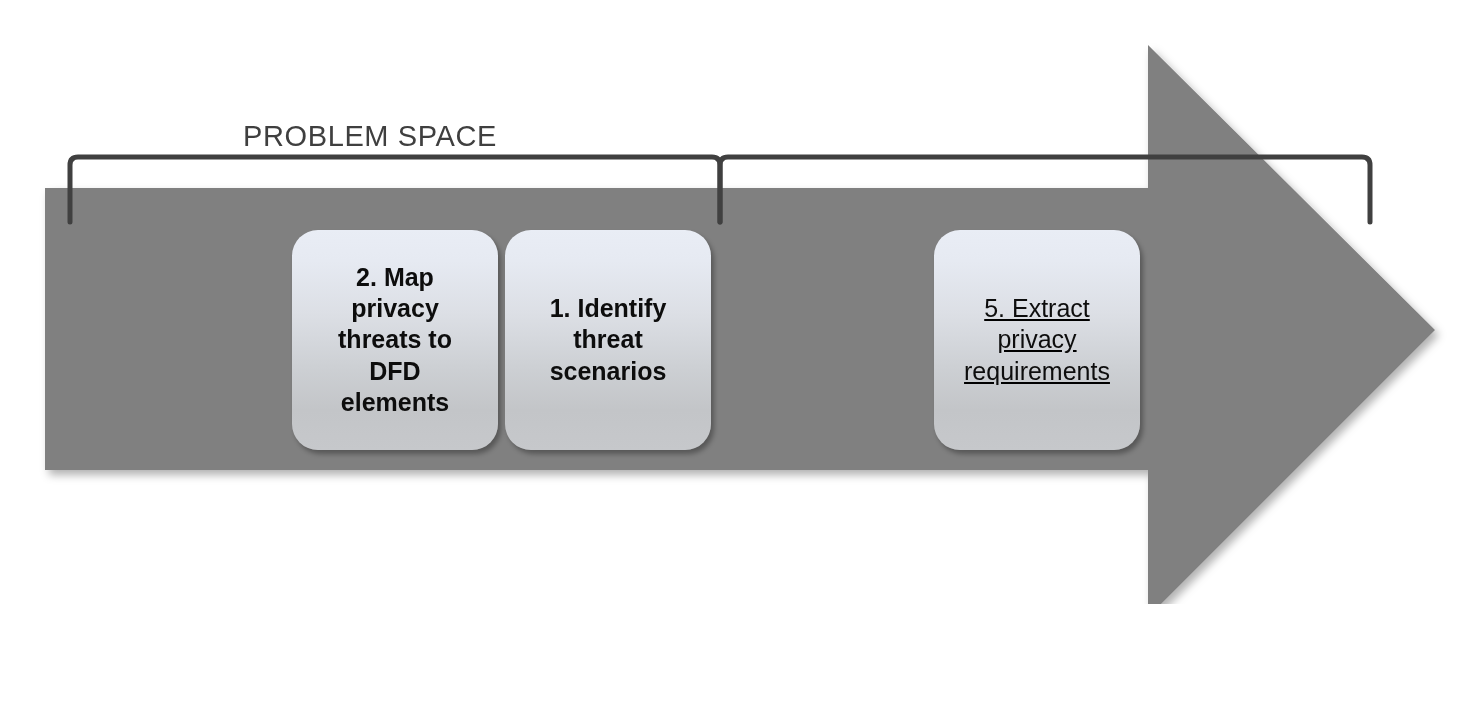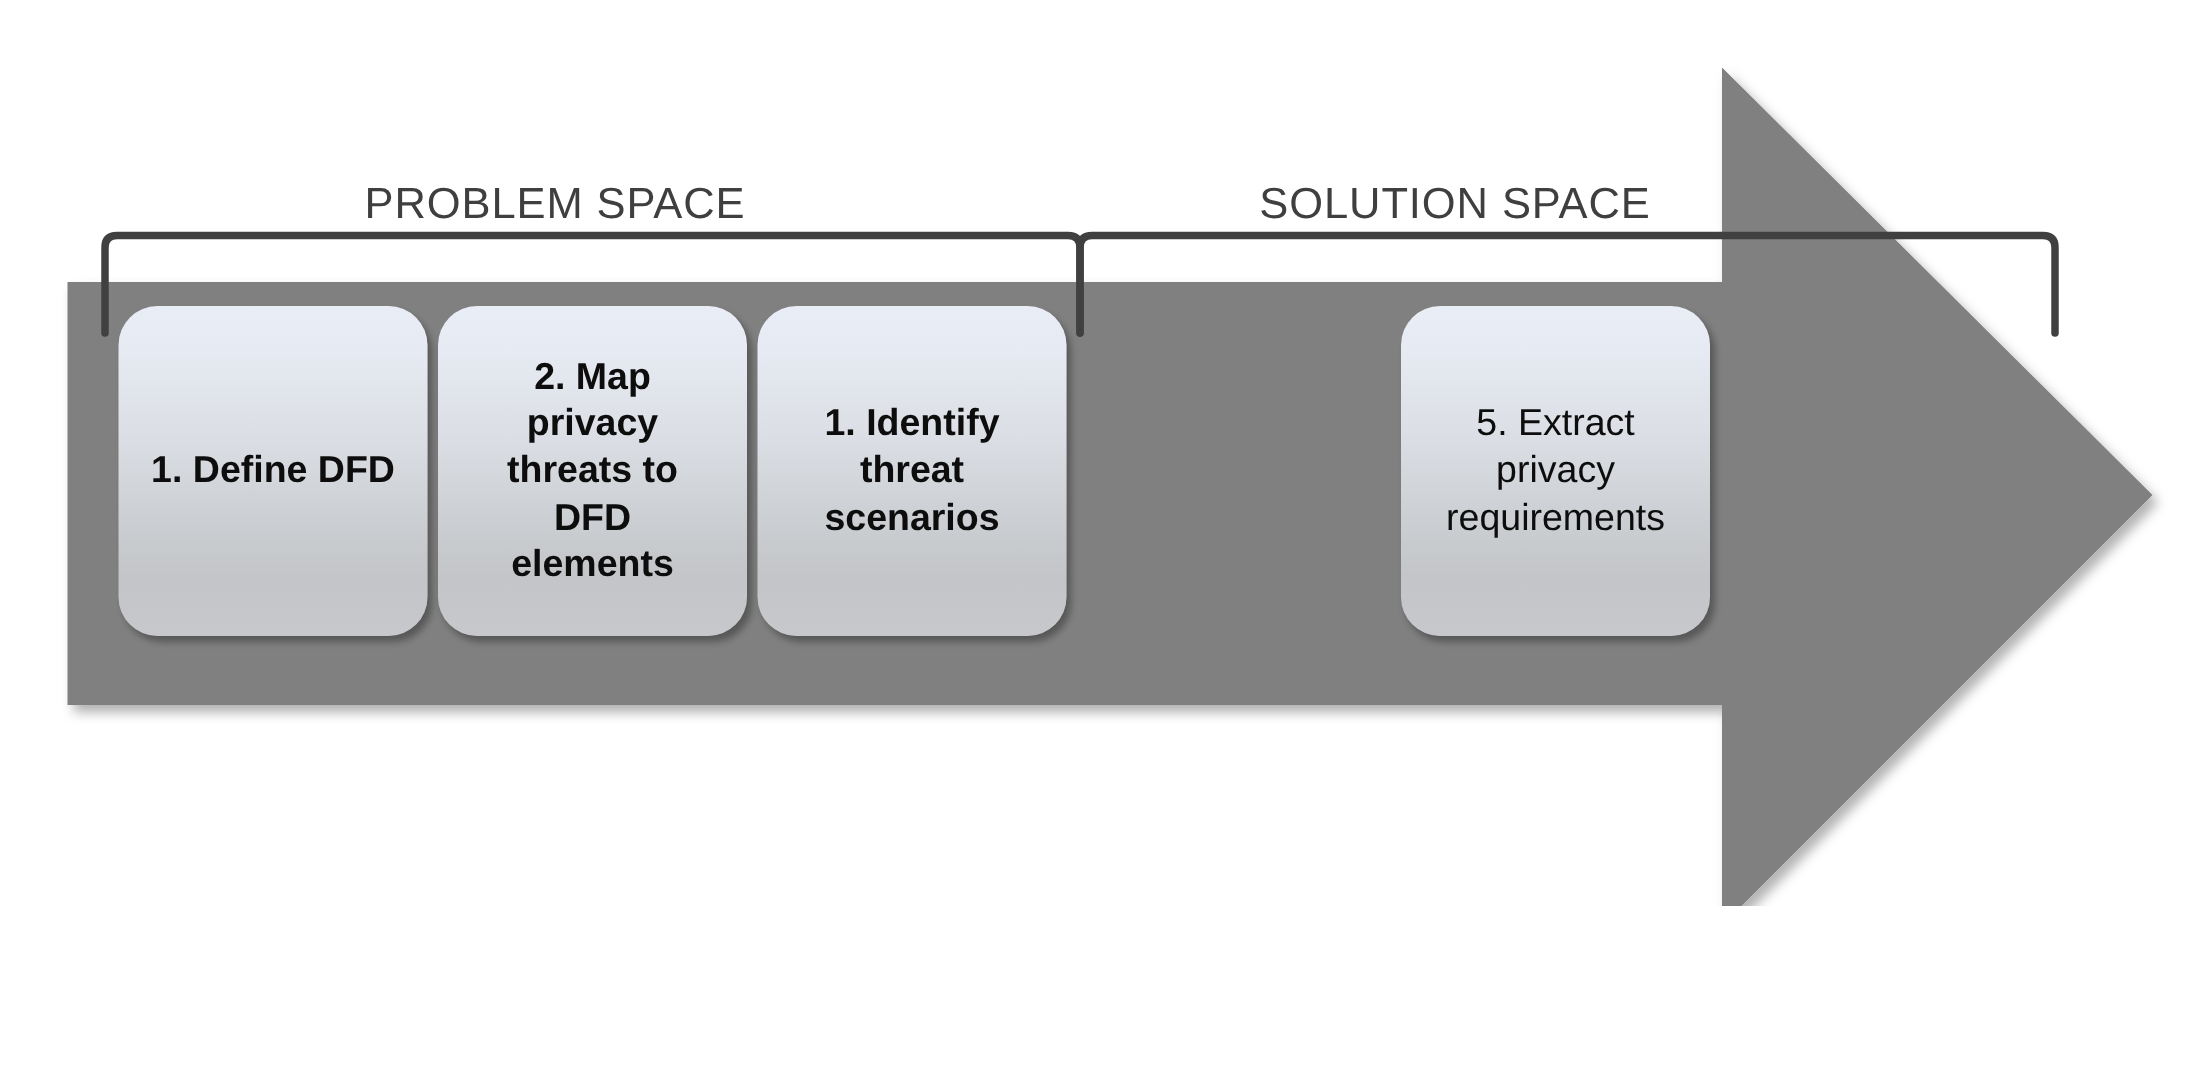--- a/index.html
+++ b/index.html
@@ -63,21 +63,21 @@
   
   .steps-layer {
     position: absolute;
     left: 0;
     top: 0;
     width: 1472px;
     height: 711px;
   }
   .step-box {
     position: absolute;
-    top: 204px;
+    top: 230px;
     width: 206px;
     height: 220px;
     border-radius: 26px;
     background: linear-gradient(to bottom,
                 #e9edf5 0%,
                 #e6eaf2 14%,
                 #dcdfe5 38%,
                 #cdd0d4 62%,
                 #c3c5c8 82%,
                 #c6c8cb 100%);
@@ -116,44 +116,40 @@
     </defs>
     <polygon points="45,188 1148,188 1148,45 1435,330 1148,617 1148,470 45,470" fill="#808080" filter="url(#arrow-shadow)"></polygon>
   </svg>
 
   <svg class="bracket-layer" viewBox="0 0 1472 711" width="1472" height="711" aria-hidden="true">
     <path d="M 70,222 L 70,165 Q 70,157 78,157 L 712,157 Q 720,157 720,165 L 720,222" fill="none" stroke="#404040" stroke-width="5" stroke-linecap="round"></path>
     <path d="M 720,222 L 720,165 Q 720,157 728,157 L 1362,157 Q 1370,157 1370,165 L 1370,222" fill="none" stroke="#404040" stroke-width="5" stroke-linecap="round"></path>
   </svg>
 
   <div class="phase-label" id="label-problem-space">PROBLEM SPACE</div>
-  <div class="phase-label" id="label-solution-space">SOLUTION SPACE</div>
 
   <div class="steps-layer">
 
-    <div class="step-box" style="left:79px;">
-      <div class="step-text bold">1. Define DFD</div>
-    </div>
 
     <div class="step-box" style="left:292px;">
       <div class="step-text bold">2. Map
 privacy
 threats to
 DFD
 elements</div>
     </div>
 
     <div class="step-box" style="left:505px;">
       <div class="step-text bold">1. Identify
 threat
 scenarios</div>
     </div>
 
 
-    <div class="step-box" style="left:934px;">
+    <div class="step-box" style="left:934px;text-decoration:underline;">
       <div class="step-text regular">5. Extract
 privacy
 requirements</div>
     </div>
 
 
   </div>
 
 </div>
 

